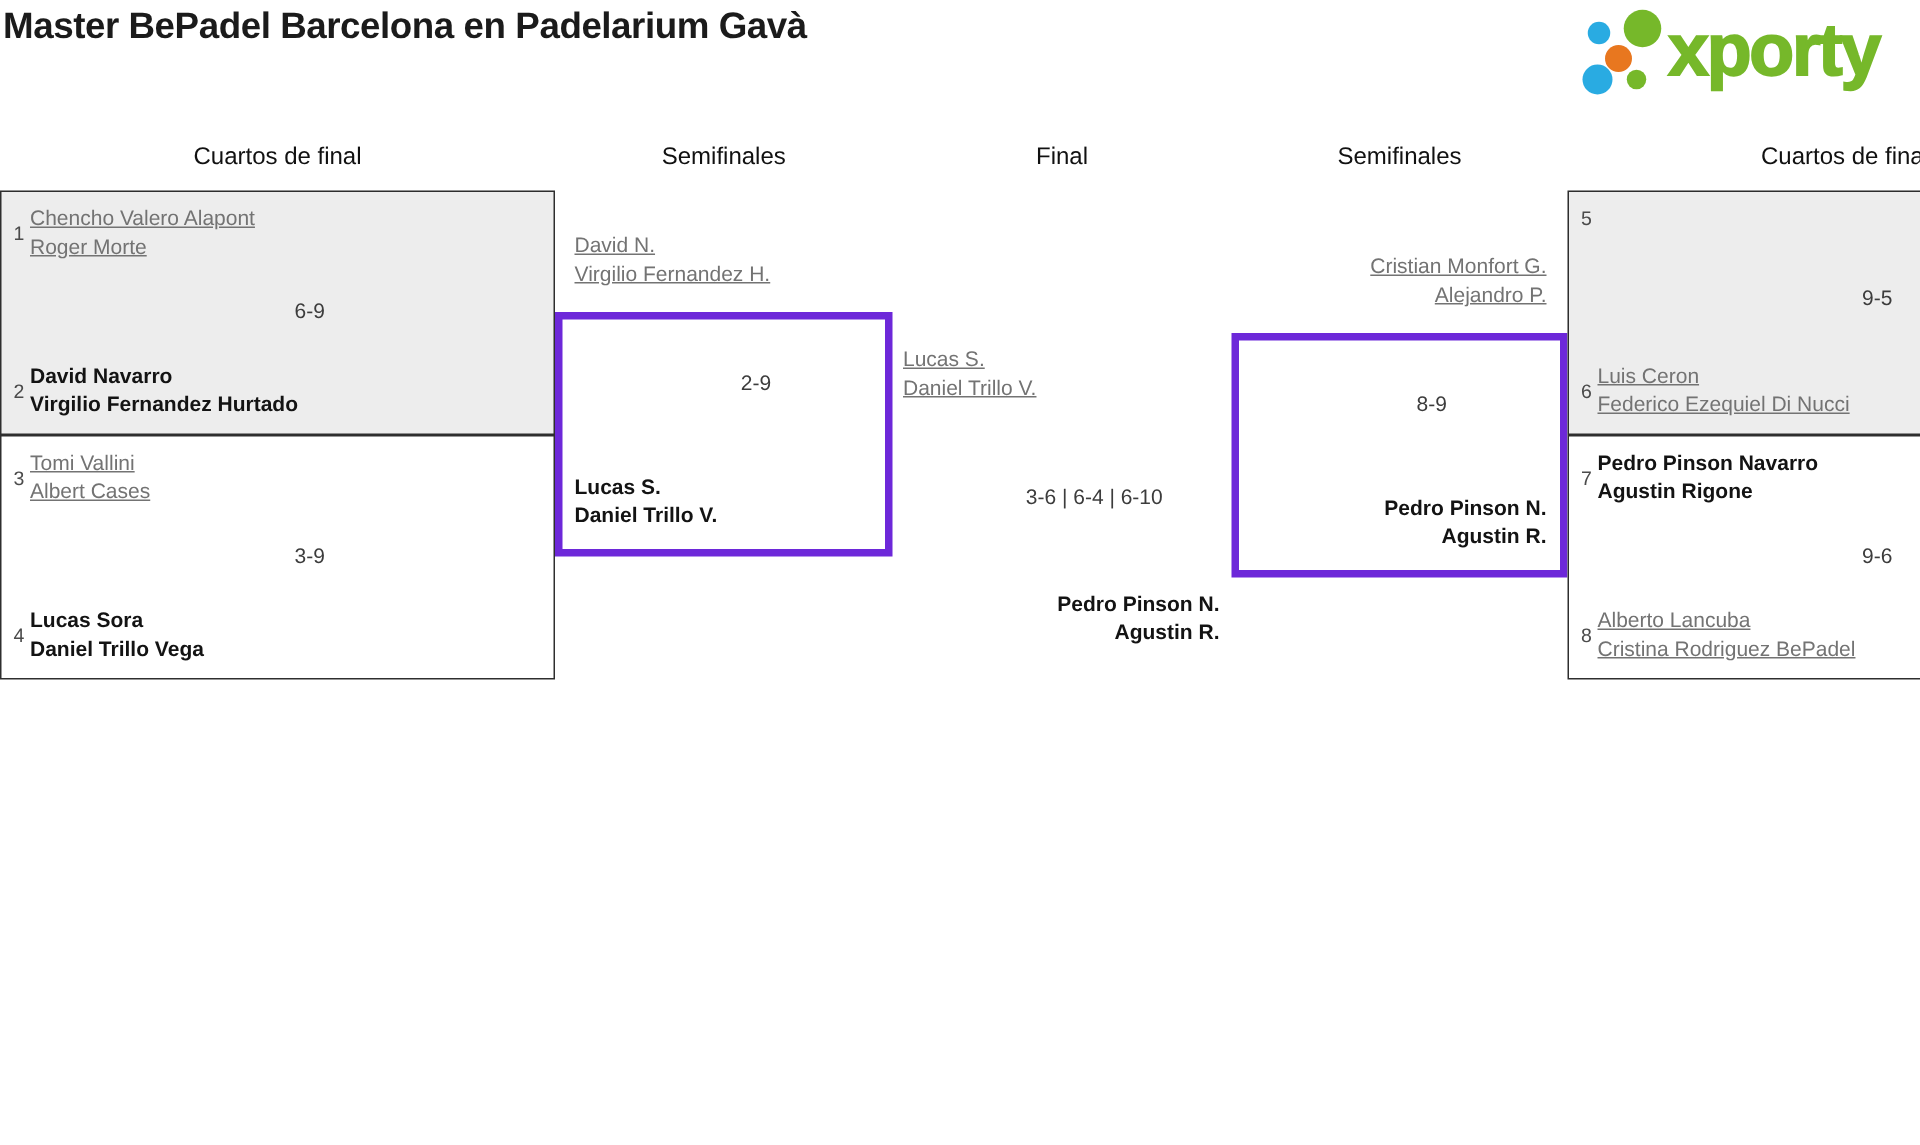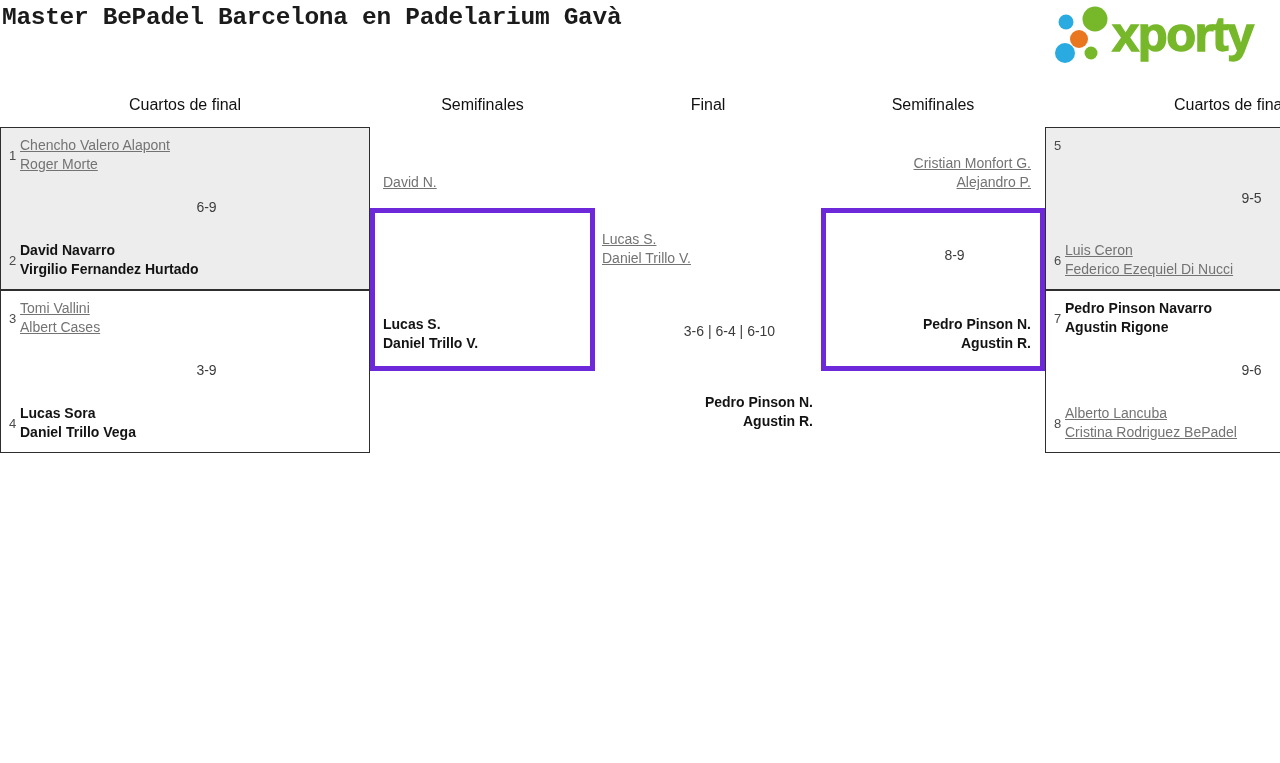--- a/index.html
+++ b/index.html
@@ -10,21 +10,20 @@
     font-family:"Liberation Sans", sans-serif;
     color:#1b1b1b;
   }
 
   
   .page-title {
     position:absolute; left:2px; top:1px;
     font-size:24.5px; line-height:33px; font-weight:700;
     letter-spacing:-0.3px; color:#1b1b1b;
     white-space:nowrap;
-    font-family:Liberation Mono, monospace;
   }
   .logo {
     position:absolute; left:1048px; top:0; width:232px; height:70px;
     cursor:pointer;
   }
   .logo svg { position:absolute; left:0; top:0; }
   .logo .logo-text {
     position:absolute; left:64px; top:-3px;
     font-size:49px; line-height:74px; font-weight:700;
     letter-spacing:-1.5px; color:#76b82a;
@@ -63,21 +62,21 @@
   .score {
     text-align:center; font-size:14px; line-height:19px; color:#3c3c3c;padding-left:43px;
   }
 
   
   .sf-box {
     position:absolute; top:208px; height:163px;
     border:5px solid #6d28d9; background:#ffffff;
   }
   .sf-left  { left:370px; width:225px; }
-  .sf-right { left:821px; width:224px; }
+  .sf-right { left:821px; width:224px;margin-top:14px; }
   .sf-box .team-above {
     position:absolute; bottom:calc(100% + 21px); left:8px; right:9px;
     font-size:14px; line-height:19px;
   }
   .sf-box .score {
     position:absolute; top:33px; left:0; right:0;
   }
   .sf-box .team-in {
     position:absolute; top:102px; left:8px; right:9px;
     font-size:14px; line-height:19px;
@@ -151,21 +150,23 @@
     <span class="names winner">
       <div>Lucas Sora</div>
       <div>Daniel Trillo Vega</div>
     </span>
   </div>
 </div>
 
 <div class="sf-box sf-left">
   <div class="team-above loser">
     <div>David N.</div>
-  </div>
+    <div>Virgilio Fernandez H.</div>
+  </div>
+  <div class="score">2-9</div>
   <div class="team-in winner">
     <div>Lucas S.</div>
     <div>Daniel Trillo V.</div>
   </div>
 </div>
 
 <div class="final-col">
   <div class="team-top loser">
     <div>Lucas S.</div>
     <div>Daniel Trillo V.</div>

